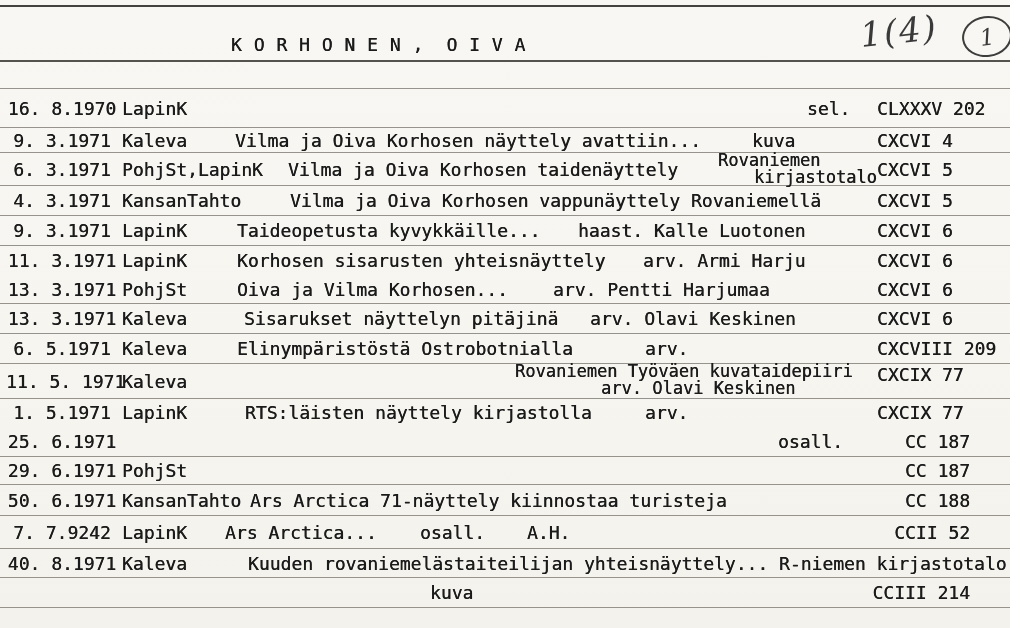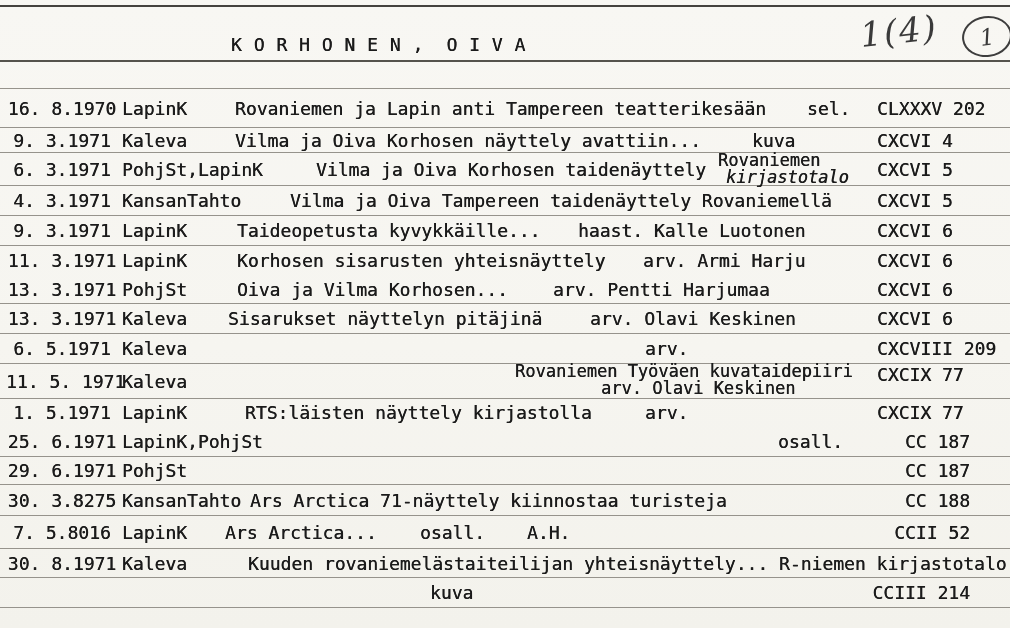--- a/index.html
+++ b/index.html
@@ -35,21 +35,21 @@
   .r15{top:515px;height:33px}
   .r16{top:548px;height:29px}
   .r16b{top:577px;height:30px}
   .cell{position:absolute;top:50%;transform:translateY(-50%);white-space:pre;}
   .date{left:6px;width:112px;text-align:center;}
   .src{left:122px;}
   .ref{left:877px;}
   .ref-r{left:auto;right:40px;text-align:right;}
   .note{position:absolute;white-space:pre;font-size:17px;line-height:17px;}
   .note-r3{left:718px;top:0px;}
-  .note-r3 .n2{margin-left:8px;font-style:italic;}
+  .note-r3 .n2{margin-left:36px;}
   .note-r10{left:515px;top:0px;}
   .note-r10 .n2{margin-left:86px;}
   .page-title{
     position:absolute;left:231px;top:29px;white-space:pre;
     font-size:18px;letter-spacing:.5px;
   }
   .hand{
     font-family:"DejaVu Serif","Liberation Serif",serif;
     font-style:italic;color:#3a3a3a;text-shadow:none;
   }
@@ -77,45 +77,44 @@
     <span class="hand hand-circle">
         <span>1</span>
       </span>
   </div>
 
   <div class="band band-gap bb"></div>
 
   <div class="band r1 bb">
     <span class="cell date">16. 8.1970</span>
     <span class="cell src">LapinK</span>
-    <span class="cell" style="left:235px">Rovaniemen ja Lapin anti Tampereen teatterikesään</span>
     <span class="cell" style="left:807px">sel.</span>
     <span class="cell ref">CLXXXV 202</span>
   </div>
 
   <div class="band r2 bb">
     <span class="cell date">9. 3.1971</span>
     <span class="cell src">Kaleva</span>
     <span class="cell" style="left:235px">Vilma ja Oiva Korhosen näyttely avattiin...</span>
     <span class="cell" style="left:752px">kuva</span>
     <span class="cell ref">CXCVI 4</span>
   </div>
 
   <div class="band r3 bb">
     <span class="cell date">6. 3.1971</span>
     <span class="cell src">PohjSt,LapinK</span>
-    <span class="cell" style="left:316px">Vilma ja Oiva Korhosen taidenäyttely</span>
+    <span class="cell" style="left:288px">Vilma ja Oiva Korhosen taidenäyttely</span>
     <span class="note note-r3"><span style="display:block">Rovaniemen</span><span class="n2" style="display:block">kirjastotalo</span></span>
     <span class="cell ref">CXCVI 5</span>
   </div>
 
   <div class="band r4 bb">
     <span class="cell date">4. 3.1971</span>
     <span class="cell src">KansanTahto</span>
-    <span class="cell" style="left:290px">Vilma ja Oiva Tampereen taidenäyttely Rovaniemellä</span>
+    <span class="cell" style="left:290px">Vilma ja Oiva Korhosen vappunäyttely Rovaniemellä</span>
     <span class="cell ref">CXCVI 5</span>
   </div>
 
   <div class="band r5 bb">
     <span class="cell date">9. 3.1971</span>
     <span class="cell src">LapinK</span>
     <span class="cell" style="left:237px">Taideopetusta kyvykkäille...</span>
     <span class="cell" style="left:578px">haast. Kalle Luotonen</span>
     <span class="cell ref">CXCVI 6</span>
   </div>
@@ -132,28 +131,29 @@
     <span class="cell date">13. 3.1971</span>
     <span class="cell src">PohjSt</span>
     <span class="cell" style="left:237px">Oiva ja Vilma Korhosen...</span>
     <span class="cell" style="left:553px">arv. Pentti Harjumaa</span>
     <span class="cell ref">CXCVI 6</span>
   </div>
 
   <div class="band r8 bb">
     <span class="cell date">13. 3.1971</span>
     <span class="cell src">Kaleva</span>
-    <span class="cell" style="left:228px">Sisarukset näyttelyn pitäjinä</span>
+    <span class="cell" style="left:244px">Sisarukset näyttelyn pitäjinä</span>
     <span class="cell" style="left:590px">arv. Olavi Keskinen</span>
     <span class="cell ref">CXCVI 6</span>
   </div>
 
   <div class="band r9 bb">
     <span class="cell date">6. 5.1971</span>
     <span class="cell src">Kaleva</span>
+    <span class="cell" style="left:237px">Elinympäristöstä Ostrobotnialla</span>
     <span class="cell" style="left:645px">arv.</span>
     <span class="cell ref">CXCVIII 209</span>
   </div>
 
   <div class="band r10 bb">
     <span class="cell date">11. 5. 1971</span>
     <span class="cell src">Kaleva</span>
     <span class="note note-r10"><span style="display:block">Rovaniemen Työväen kuvataidepiiri</span><span class="n2" style="display:block">arv. Olavi Keskinen</span></span>
     <span class="cell ref" style="top:32%">CXCIX 77</span>
   </div>
@@ -161,49 +161,48 @@
   <div class="band r11">
     <span class="cell date">1. 5.1971</span>
     <span class="cell src">LapinK</span>
     <span class="cell" style="left:245px">RTS:läisten näyttely kirjastolla</span>
     <span class="cell" style="left:645px">arv.</span>
     <span class="cell ref">CXCIX 77</span>
   </div>
 
   <div class="band r12 bb">
     <span class="cell date">25. 6.1971</span>
-    <span class="cell src">LapinK,PohjSt</span>
     <span class="cell" style="left:778px">osall.</span>
     <span class="cell ref ref-r">CC 187</span>
   </div>
 
   <div class="band r13 bb">
     <span class="cell date">29. 6.1971</span>
     <span class="cell src">PohjSt</span>
     <span class="cell ref ref-r">CC 187</span>
   </div>
 
   <div class="band r14 bb">
-    <span class="cell date">30. 3.8275</span>
+    <span class="cell date">50. 6.1971</span>
     <span class="cell src">KansanTahto</span>
     <span class="cell" style="left:250px">Ars Arctica 71-näyttely kiinnostaa turisteja</span>
     <span class="cell ref ref-r">CC 188</span>
   </div>
 
   <div class="band r15 bb">
-    <span class="cell date">7. 5.8016</span>
+    <span class="cell date">7. 7.9242</span>
     <span class="cell src">LapinK</span>
     <span class="cell" style="left:225px">Ars Arctica...</span>
     <span class="cell" style="left:420px">osall.</span>
     <span class="cell" style="left:527px">A.H.</span>
     <span class="cell ref ref-r">CCII 52</span>
   </div>
 
   <div class="band r16 bb">
-    <span class="cell date">30. 8.1971</span>
+    <span class="cell date">40. 8.1971</span>
     <span class="cell src">Kaleva</span>
     <span class="cell" style="left:248px">Kuuden rovaniemelästaiteilijan yhteisnäyttely... R-niemen kirjastotalo</span>
   </div>
 
   <div class="band r16b bb">
     <span class="cell" style="left:430px">kuva</span>
     <span class="cell ref ref-r">CCIII 214</span>
   </div>
 
 </div>

